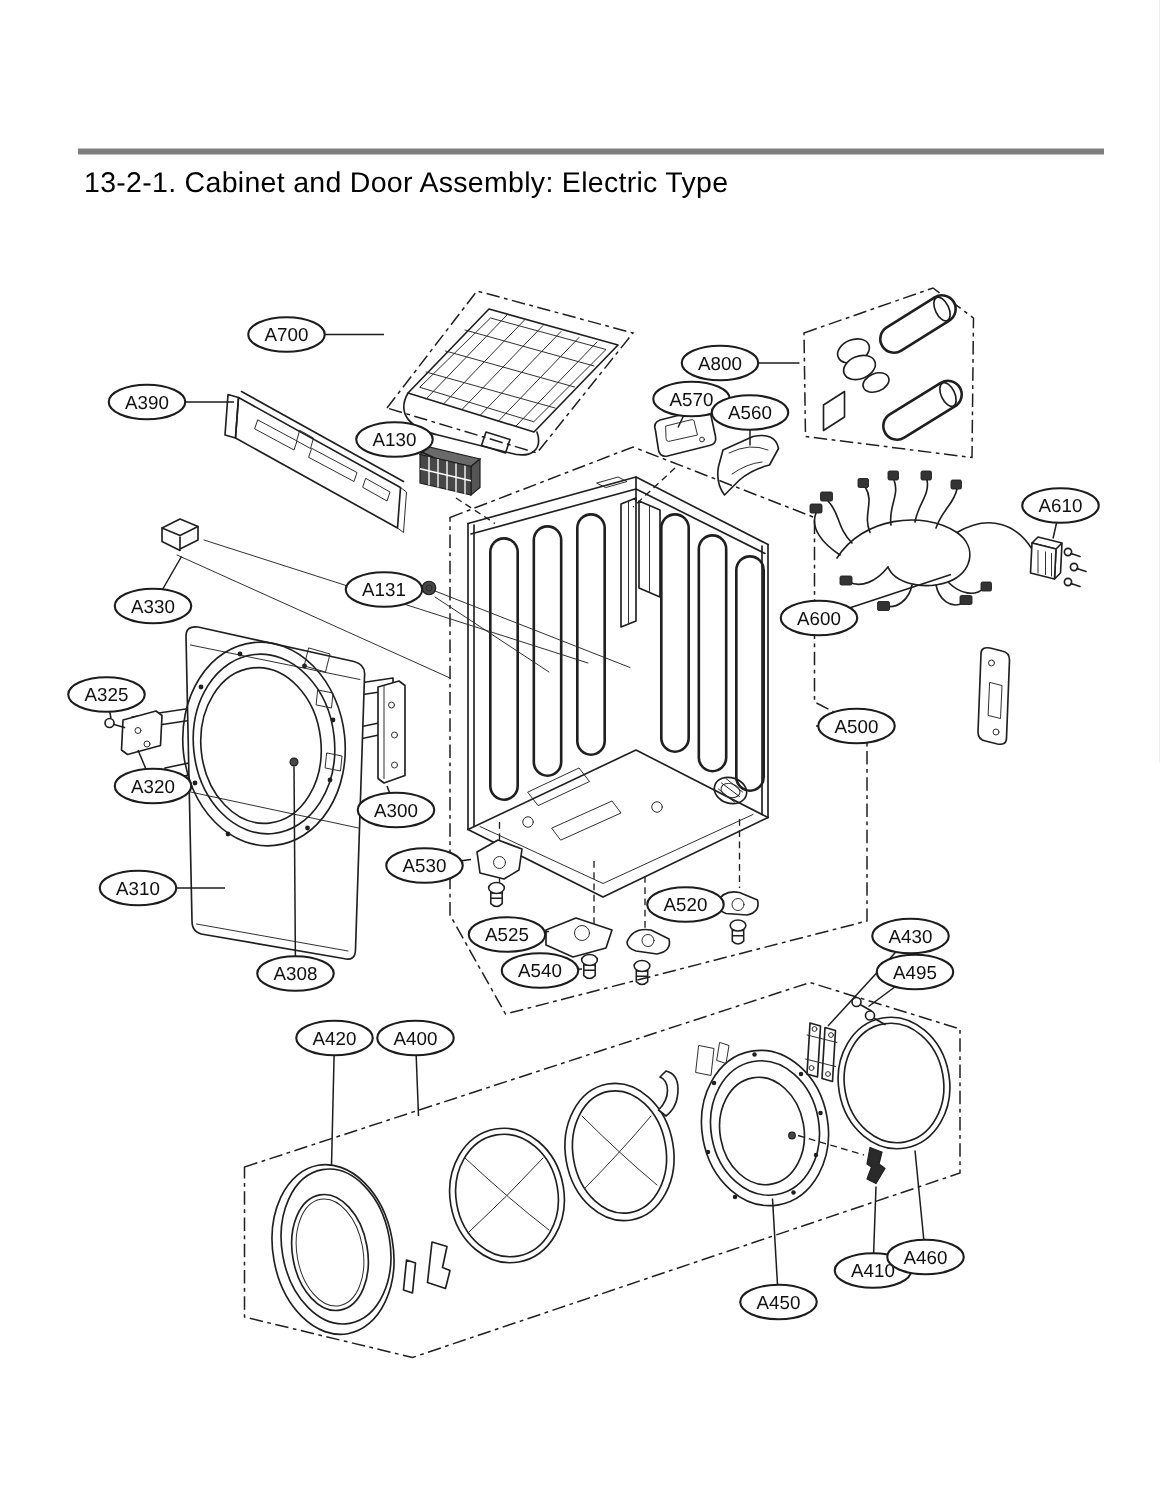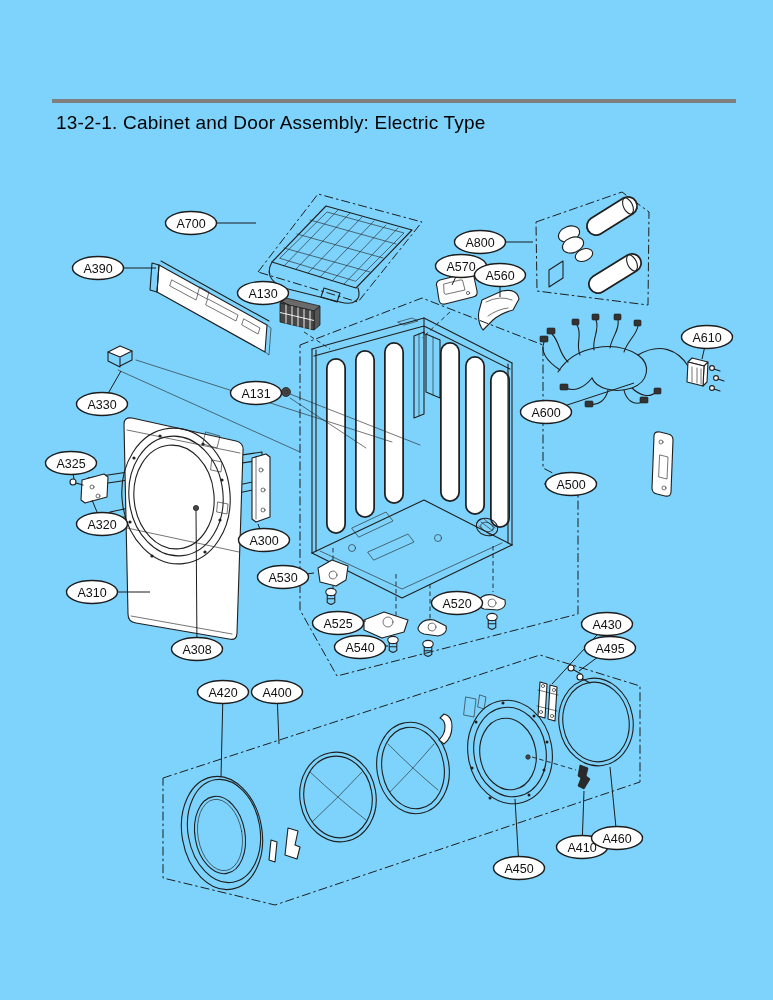--- a/index.html
+++ b/index.html
@@ -1,16 +1,16 @@
 <!DOCTYPE html>
 <html><head>
 <meta charset="utf-8">
 <style>
   html,body{margin:0;padding:0;background:#e8e8e8;}
-  .page{position:relative;width:773px;height:1000px;background:#7dd3fc;margin:0 auto;overflow:hidden;
+  .page{position:relative;width:773px;height:1000px;background:#ffffff;margin:0 auto;overflow:hidden;
         font-family:"Liberation Sans", sans-serif;}
   .top-rule{position:absolute;left:52px;top:99px;width:684px;height:4px;background:#7f7f7f;}
   .page-title{position:absolute;left:56px;top:112px;margin:0;font-size:19px;font-weight:400;color:#000;
               font-family:"Liberation Sans", sans-serif;letter-spacing:0.2px;}
   svg.diagram{position:absolute;left:0;top:0;}
   
   .ln{fill:none;stroke:#1f1f1f;stroke-width:1.1;stroke-linejoin:round;stroke-linecap:round;}
   .tn{fill:none;stroke:#2a2a2a;stroke-width:0.65;stroke-linejoin:round;stroke-linecap:round;}
   .dd{fill:none;stroke:#1f1f1f;stroke-width:1;stroke-dasharray:9 3 2.5 3;}
   .ds{fill:none;stroke:#1f1f1f;stroke-width:0.9;stroke-dasharray:4.5 3;}

